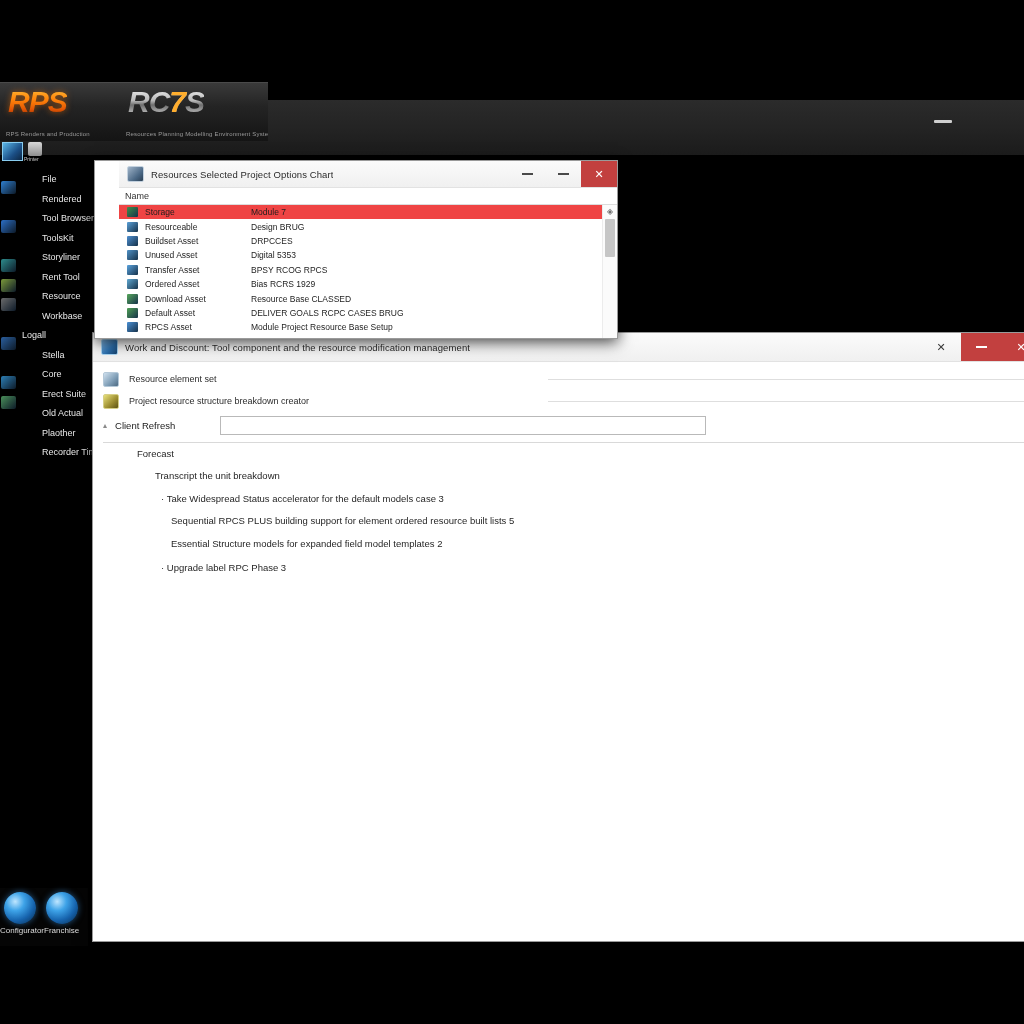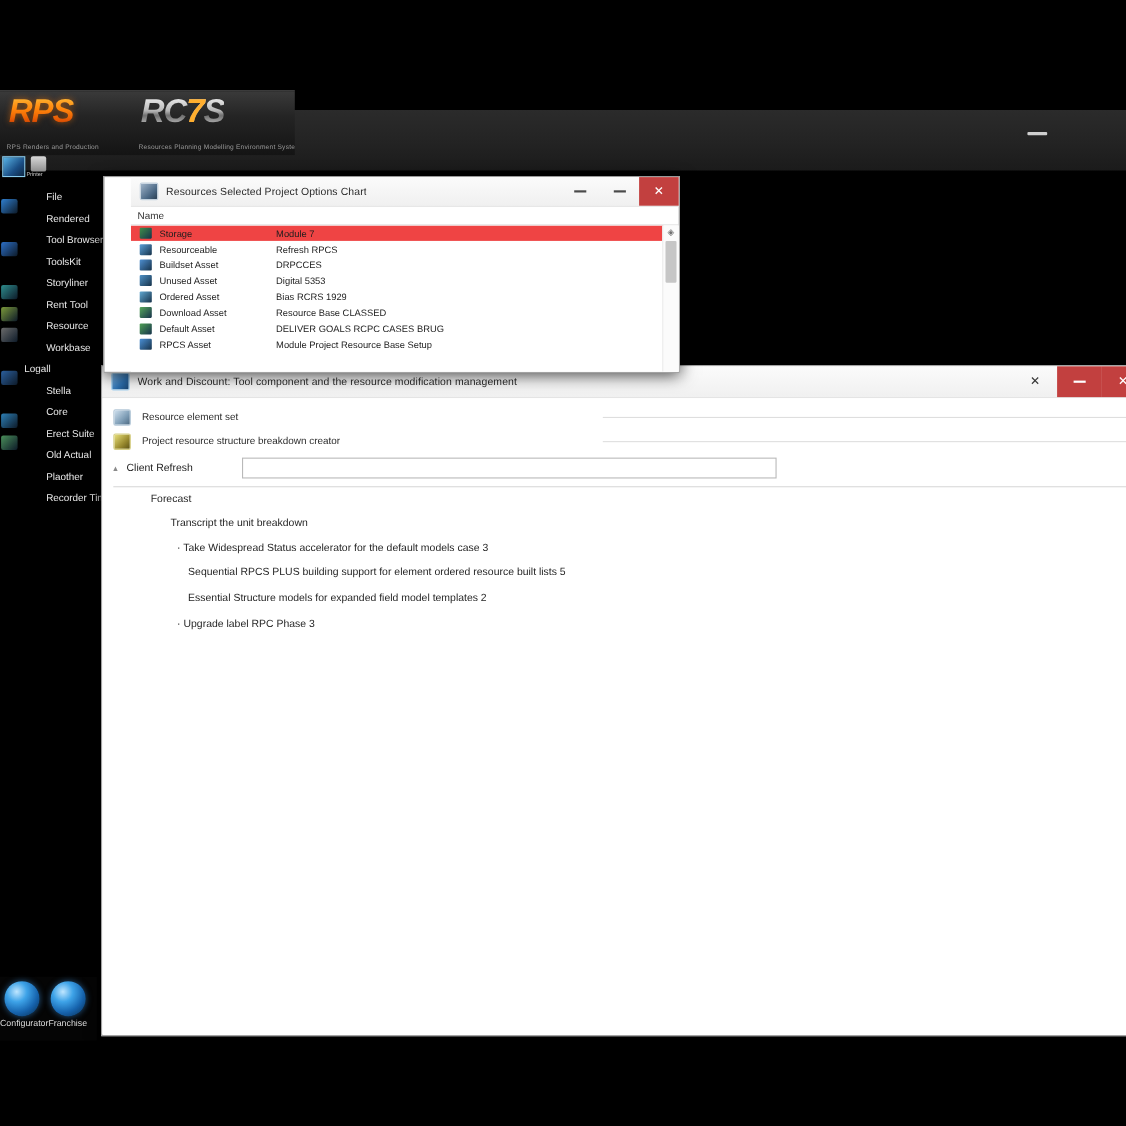--- a/index.html
+++ b/index.html
@@ -368,31 +368,36 @@
     <div class="w1-listwrap">
       <div class="w1-rows" id="w1rows">
           <div class="lrow sel">
             <span class="ic" style="background: linear-gradient(135deg, rgb(63, 143, 74), rgb(22, 50, 74));"></span>
             <span class="c1">Storage</span>
             <span class="c2">Module 7</span>
           </div>
           <div class="lrow">
             <span class="ic" style="background: linear-gradient(135deg, rgb(90, 160, 216), rgb(22, 50, 74));"></span>
             <span class="c1">Resourceable</span>
-            <span class="c2">Refresh RPCS</span>
+            <span class="c2">Design BRUG</span>
           </div>
           <div class="lrow">
             <span class="ic" style="background: linear-gradient(135deg, rgb(78, 143, 208), rgb(22, 50, 74));"></span>
             <span class="c1">Buildset Asset</span>
             <span class="c2">DRPCCES</span>
           </div>
           <div class="lrow">
             <span class="ic" style="background: linear-gradient(135deg, rgb(79, 145, 198), rgb(22, 50, 74));"></span>
             <span class="c1">Unused Asset</span>
             <span class="c2">Digital 5353</span>
+          </div>
+          <div class="lrow">
+            <span class="ic" style="background: linear-gradient(135deg, rgb(90, 163, 222), rgb(22, 50, 74));"></span>
+            <span class="c1">Transfer Asset</span>
+            <span class="c2">BPSY RCOG RPCS</span>
           </div>
           <div class="lrow">
             <span class="ic" style="background: linear-gradient(135deg, rgb(96, 168, 210), rgb(22, 50, 74));"></span>
             <span class="c1">Ordered Asset</span>
             <span class="c2">Bias RCRS 1929</span>
           </div>
           <div class="lrow">
             <span class="ic" style="background: linear-gradient(135deg, rgb(87, 168, 92), rgb(22, 50, 74));"></span>
             <span class="c1">Download Asset</span>
             <span class="c2">Resource Base CLASSED</span>

